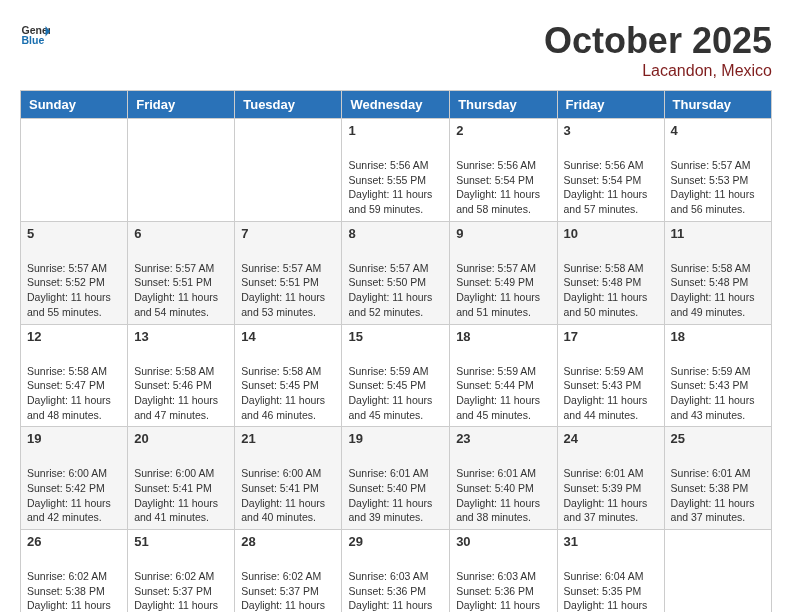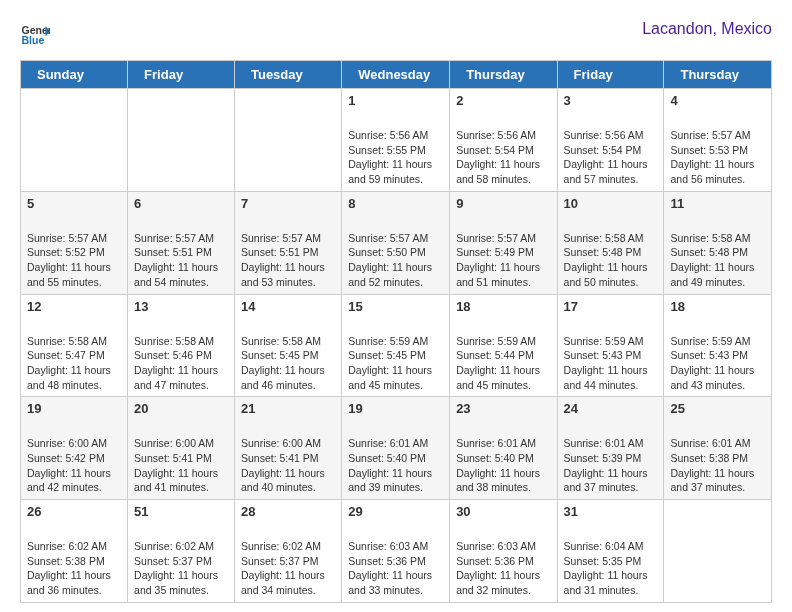--- a/index.html
+++ b/index.html
@@ -28,32 +28,32 @@
     .title-area {
       text-align: right;
     }
     .month-title {
       font-size: 36px;
       font-weight: bold;
       color: #333;
     }
     .location-title {
       font-size: 16px;
-      color: #4c1d95;
+      color: #7f1d1d;
     }
     .calendar {
       width: 100%;
       border-collapse: collapse;
       font-size: 11px;
     }
     .calendar th {
       background-color: #2a72b8;
       color: #fff;
       text-align: left;
-      padding: 6px 16px;
+      padding: 6px 8px;
       font-size: 13px;
       font-weight: bold;
       border: 1px solid #ccc;
     }
     .calendar td {
       border: 1px solid #ccc;
       vertical-align: top;
       padding: 4px 6px;
       width: 108px;
       height: 90px;
@@ -84,20 +84,21 @@
 
 <div class="header-area">
   <div class="logo">
     <svg class="logo-icon" viewBox="0 0 40 40">
       <text x="2" y="18" font-size="14" font-weight="bold" fill="#333">General</text>
       <text x="2" y="32" font-size="14" font-weight="bold" fill="#1a6faf">Blue</text>
       <polygon points="34,8 40,15 34,22" fill="#1a6faf"></polygon>
     </svg>
   </div>
   <div class="title-area">
+    <div class="month-title">October 2025</div>
     <div class="location-title">Lacandon, Mexico</div>
   </div>
 </div>
 
 <table class="calendar">
   <thead>
     <tr>
     <th>Sunday</th>
         <th>Friday</th>
         <th>Tuesday</th>

